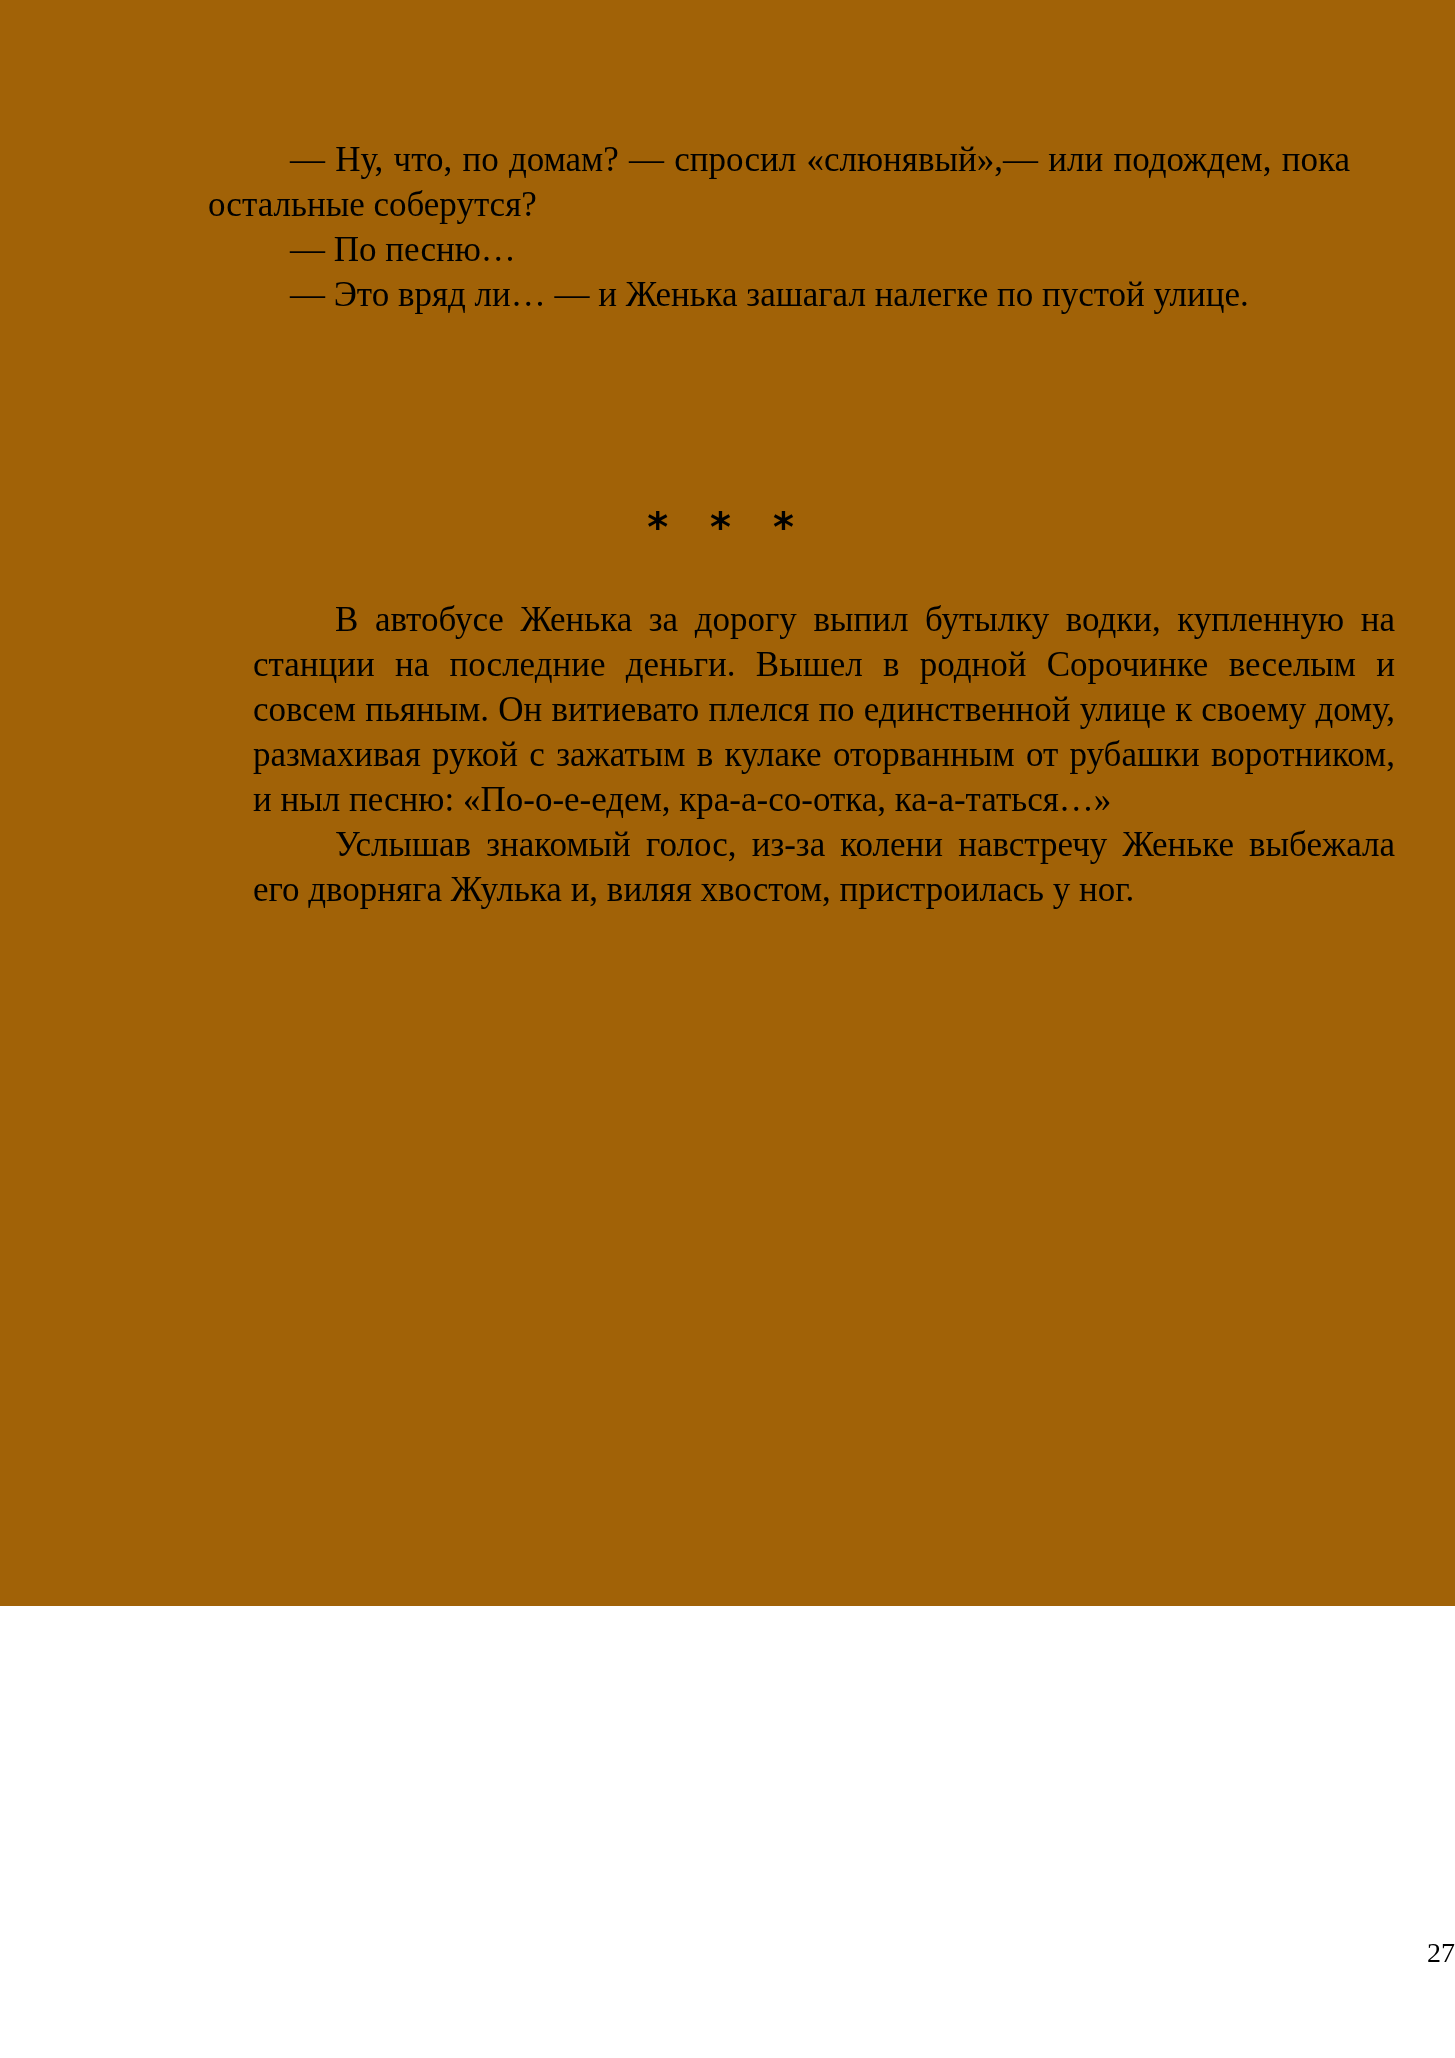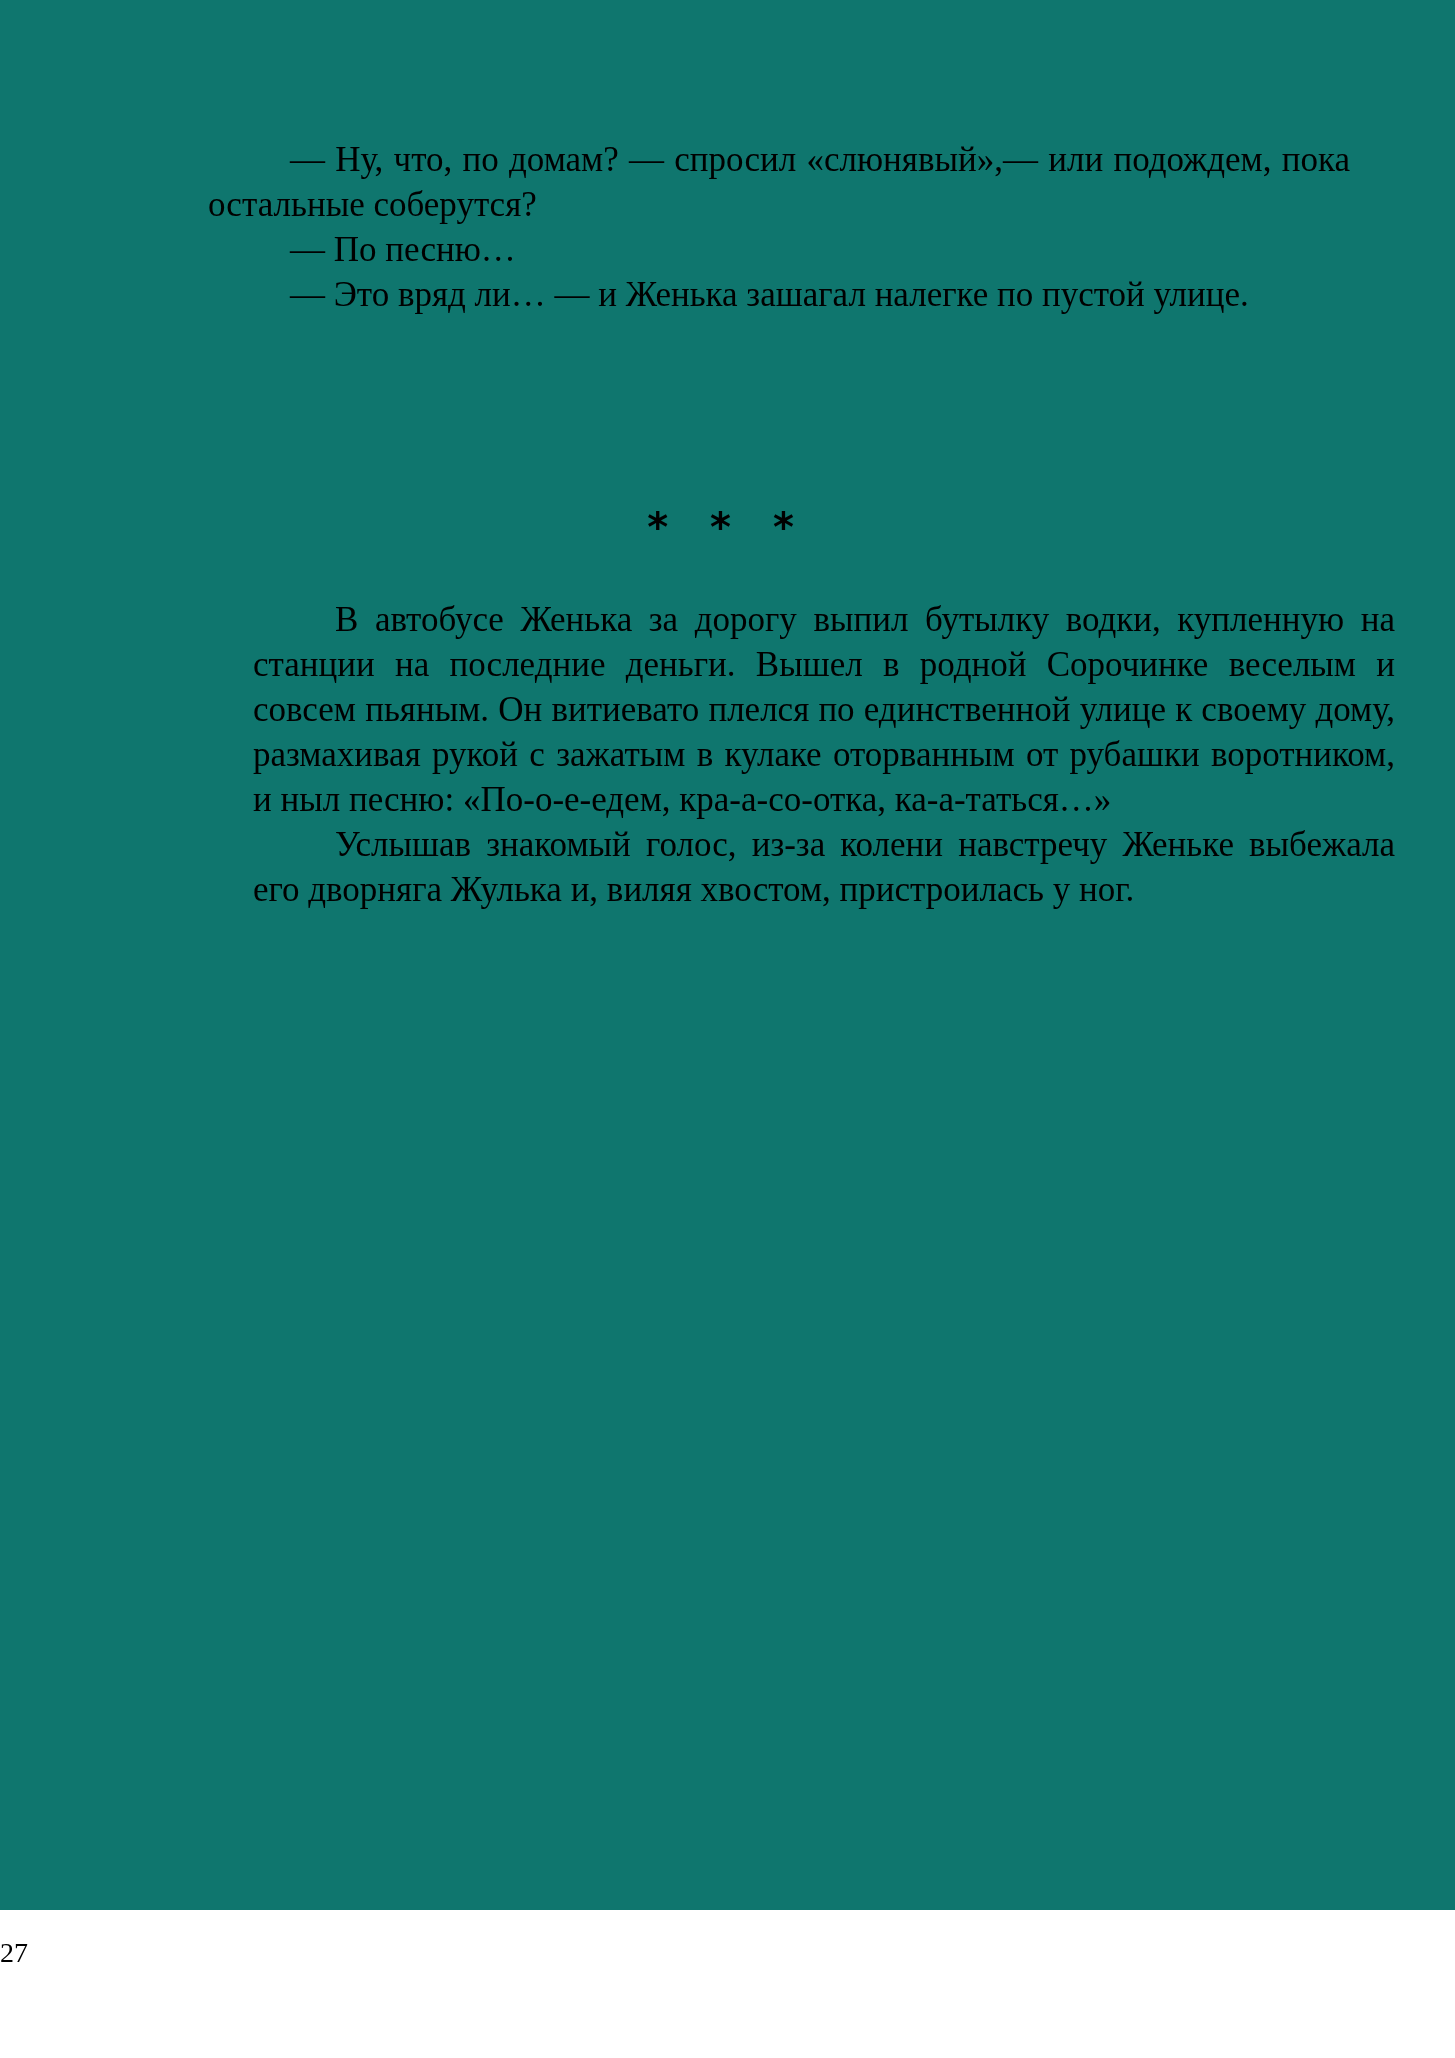--- a/index.html
+++ b/index.html
@@ -13,22 +13,22 @@
       position: relative;
       overflow: hidden;
       color: #000000;
       font-family: "Liberation Serif", "DejaVu Serif", serif;
     }
     .page {
       position: absolute;
       left: 0;
       top: 0;
       width: 1455px;
-      height: 1910px;
-      background: #0f766e;
+      height: 1606px;
+      background: #a16207;
     }
     .text-block {
       position: absolute;
       left: 208px;
       width: 1142px;
       font-size: 35px;
       line-height: 45px;
       text-align: justify;
     }
     .para {
@@ -48,21 +48,21 @@
       font-weight: bold;
       letter-spacing: 14px;
       font-family: "DejaVu Sans", sans-serif;
       line-height: 50px;
     }
     .page-number {
       position: absolute;
       top: 1936px;
       left: 0;
       width: 1455px;
-      text-align: left;
+      text-align: right;
       font-size: 28px;
       line-height: 34px;
     }
   </style>
 </head>
 <body>
 
 <div class="page">
 
   <div class="text-block block-1">

